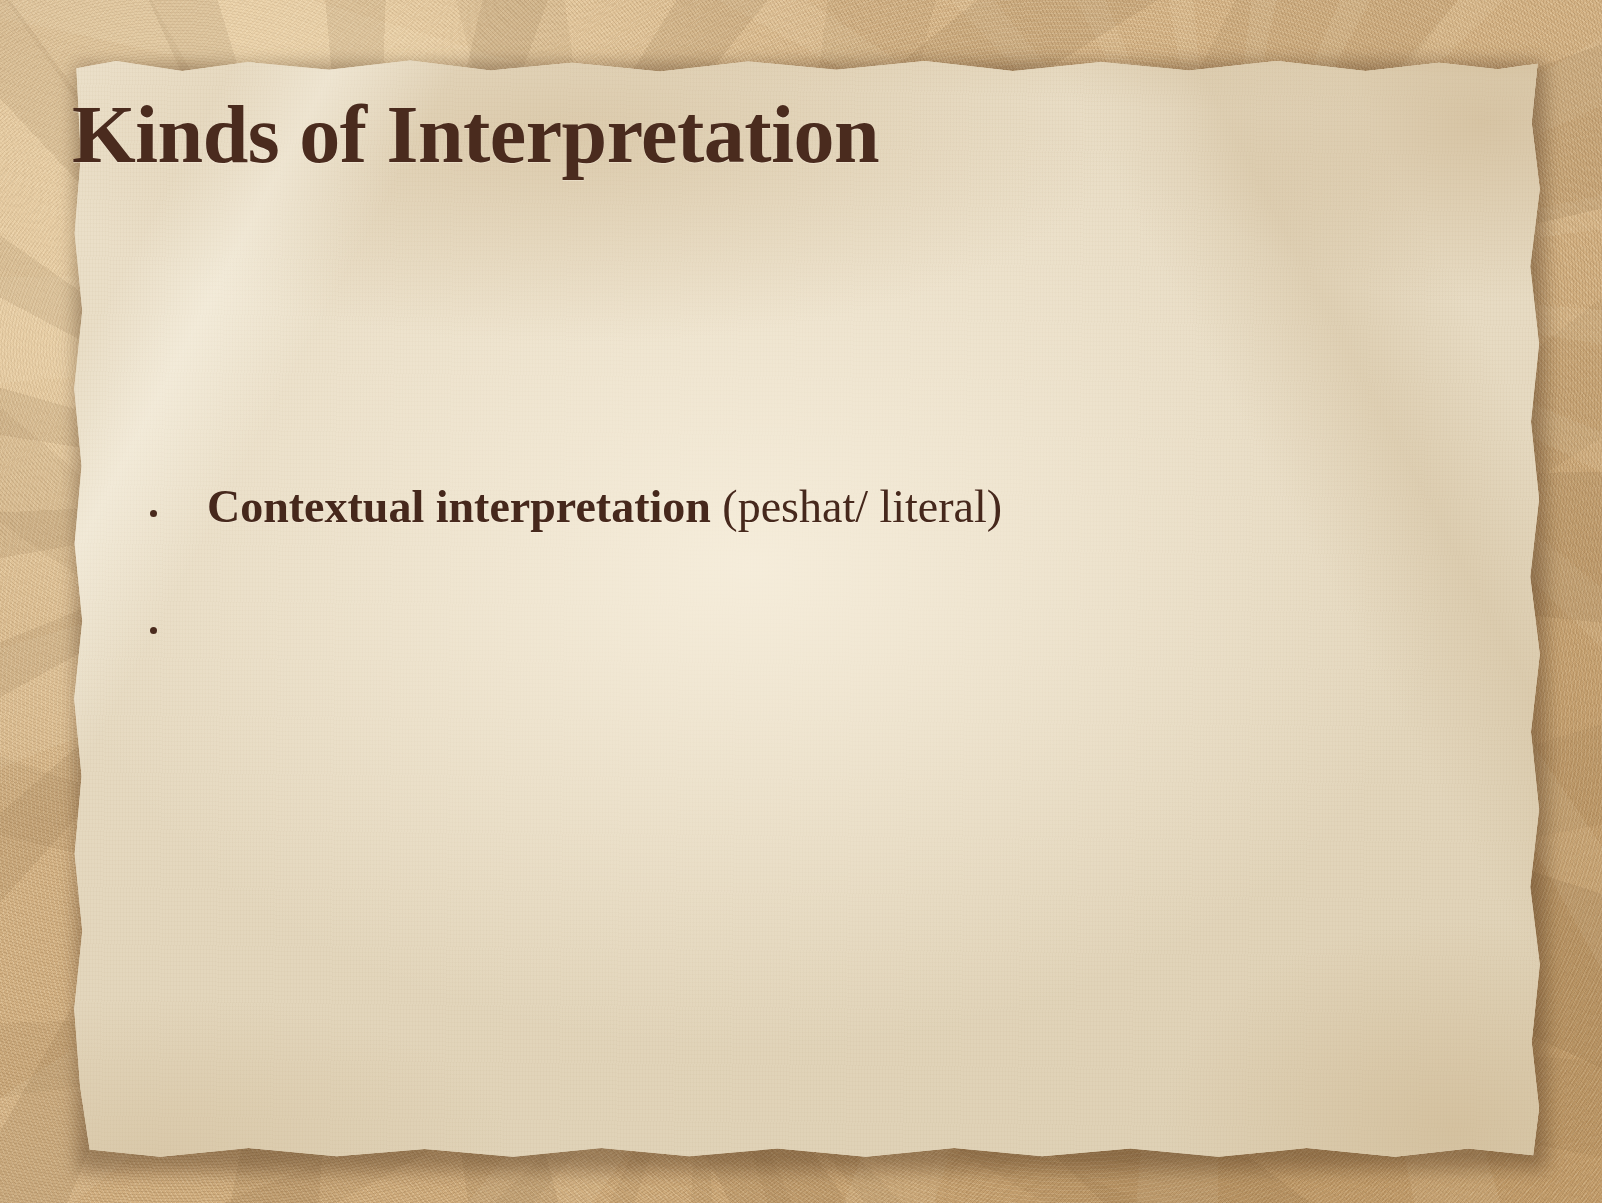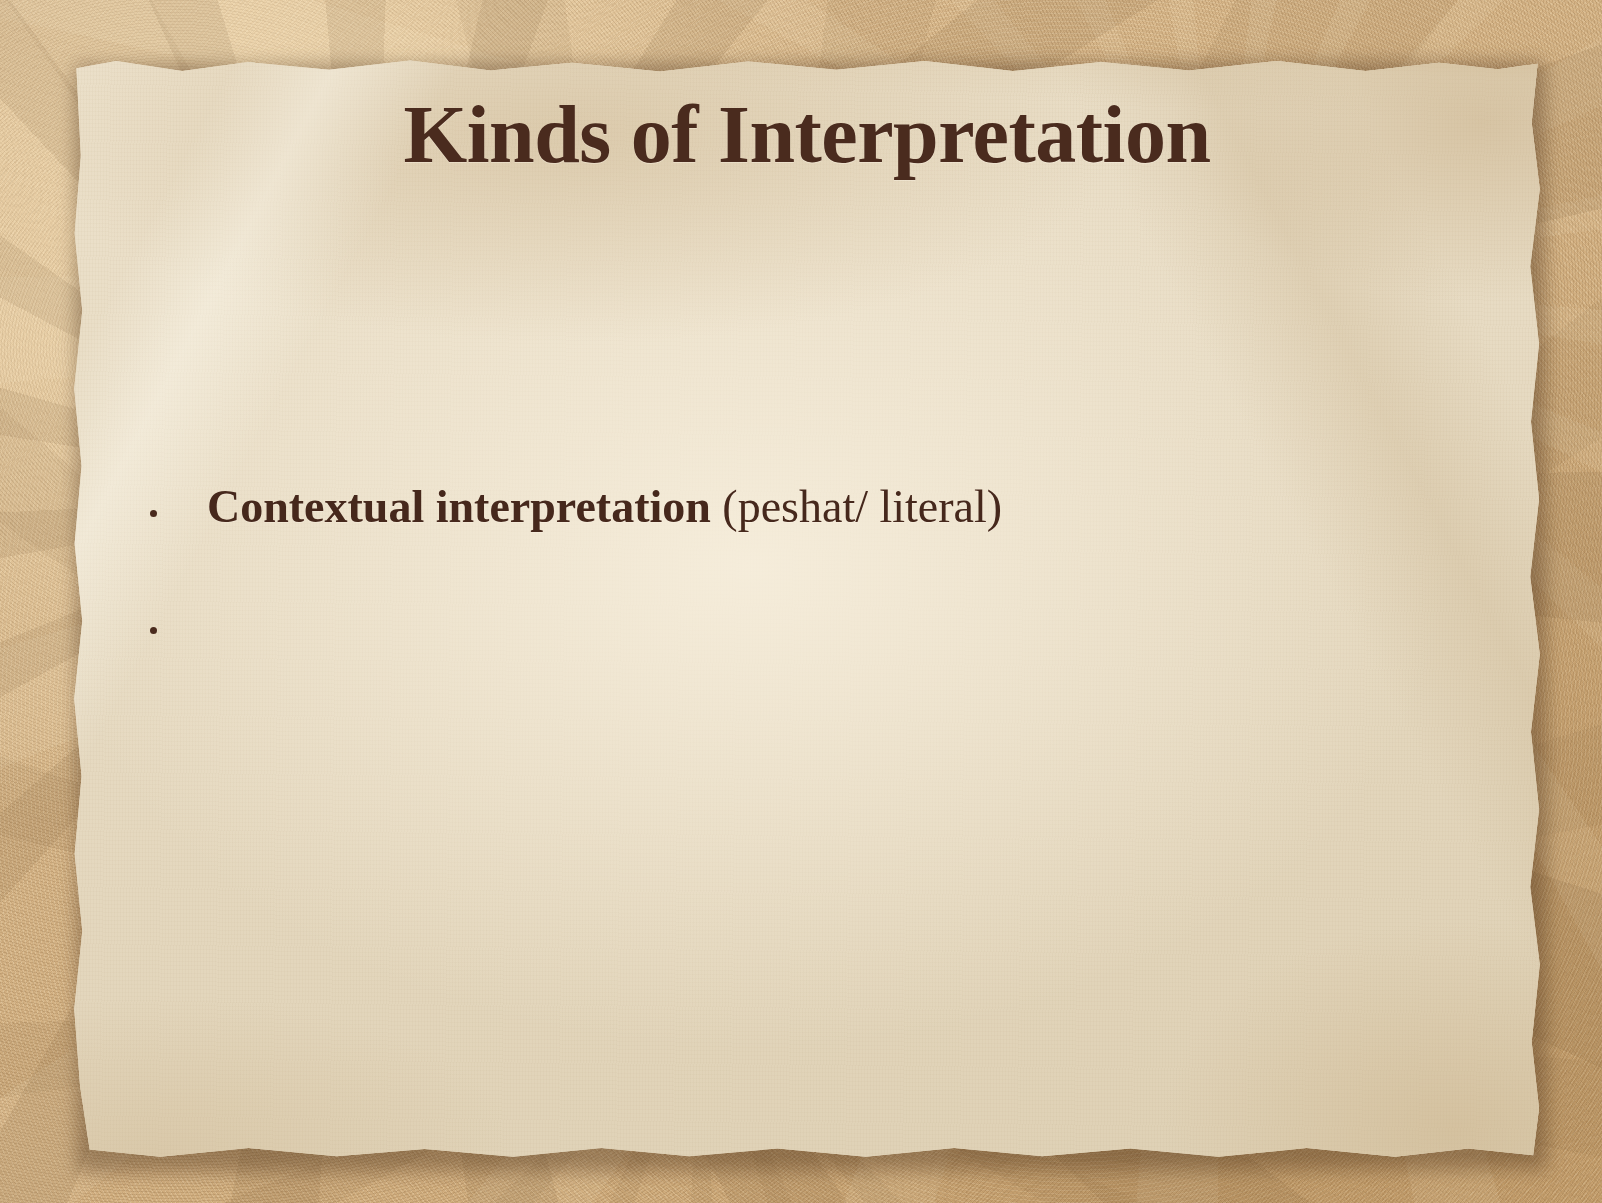--- a/index.html
+++ b/index.html
@@ -109,21 +109,20 @@
     top: 56px;
     width: 1470px;
     height: 1108px;
   }
 
   #slide-title {
     position: absolute;
     left: 0;
     top: 36px;
     width: 1470px;
-    text-align: center;
     color: #4a2b1e;
     font-family: "Liberation Serif", "DejaVu Serif", serif;
     font-weight: bold;
     font-size: 82px;
     line-height: 1.05;
     letter-spacing: -0.5px;
     text-shadow: 0 1px 0 rgba(255,250,238,0.35);
   }
 
   #bullet-list {

